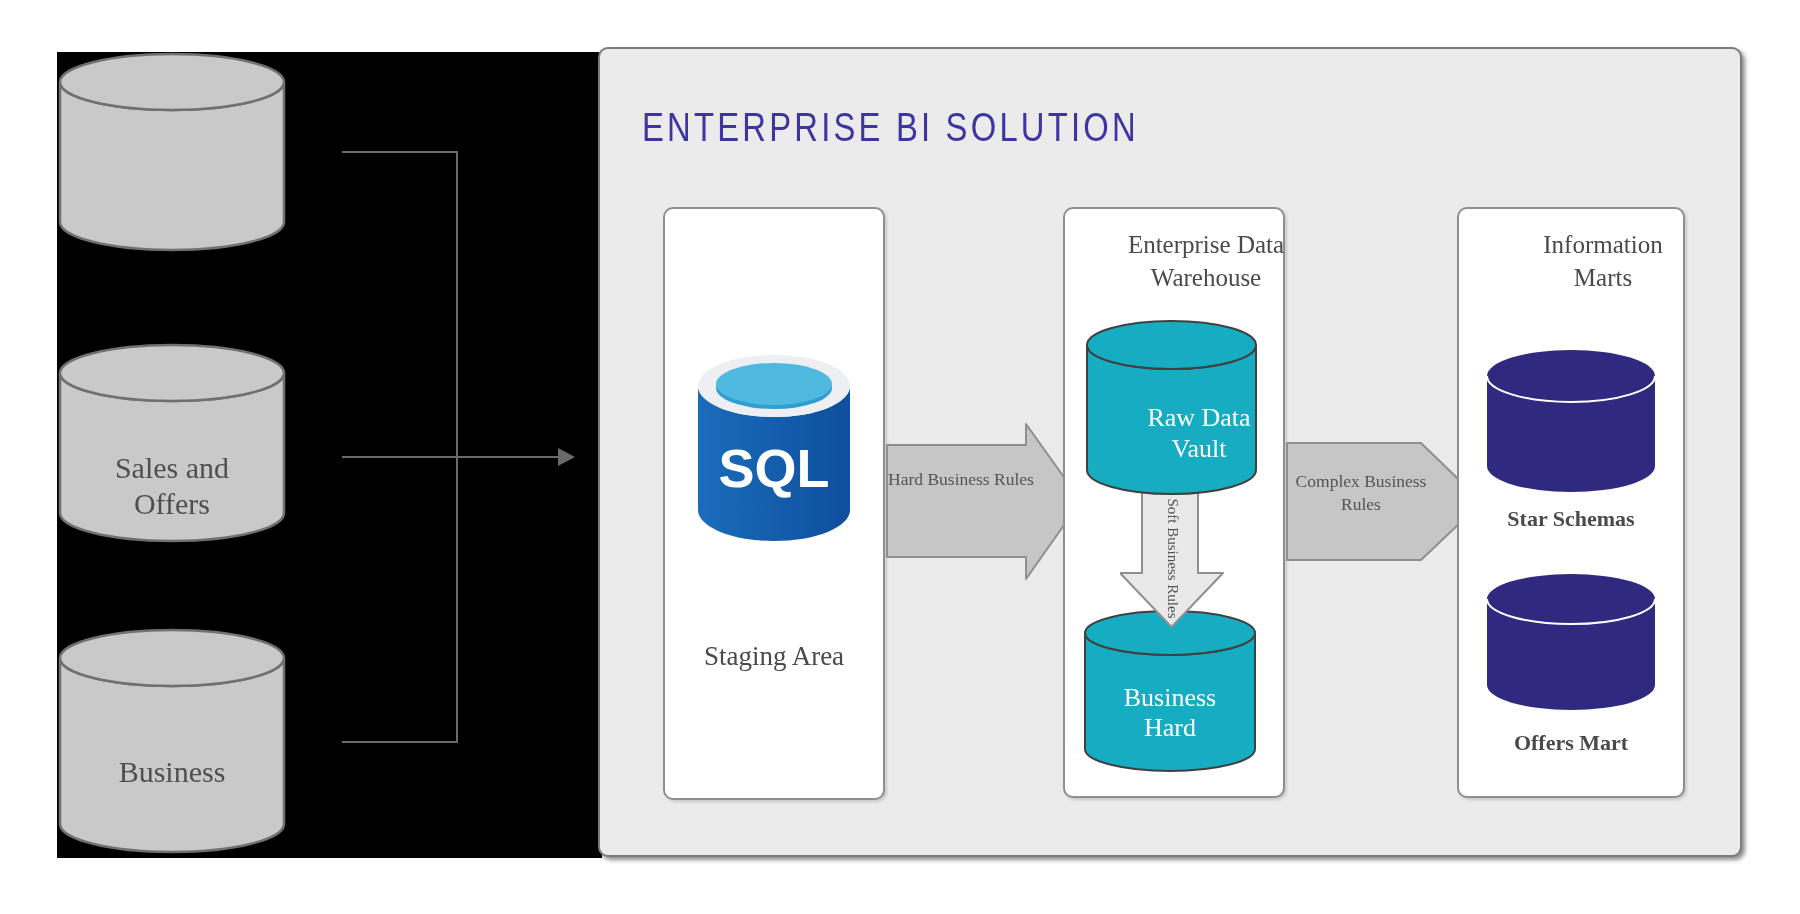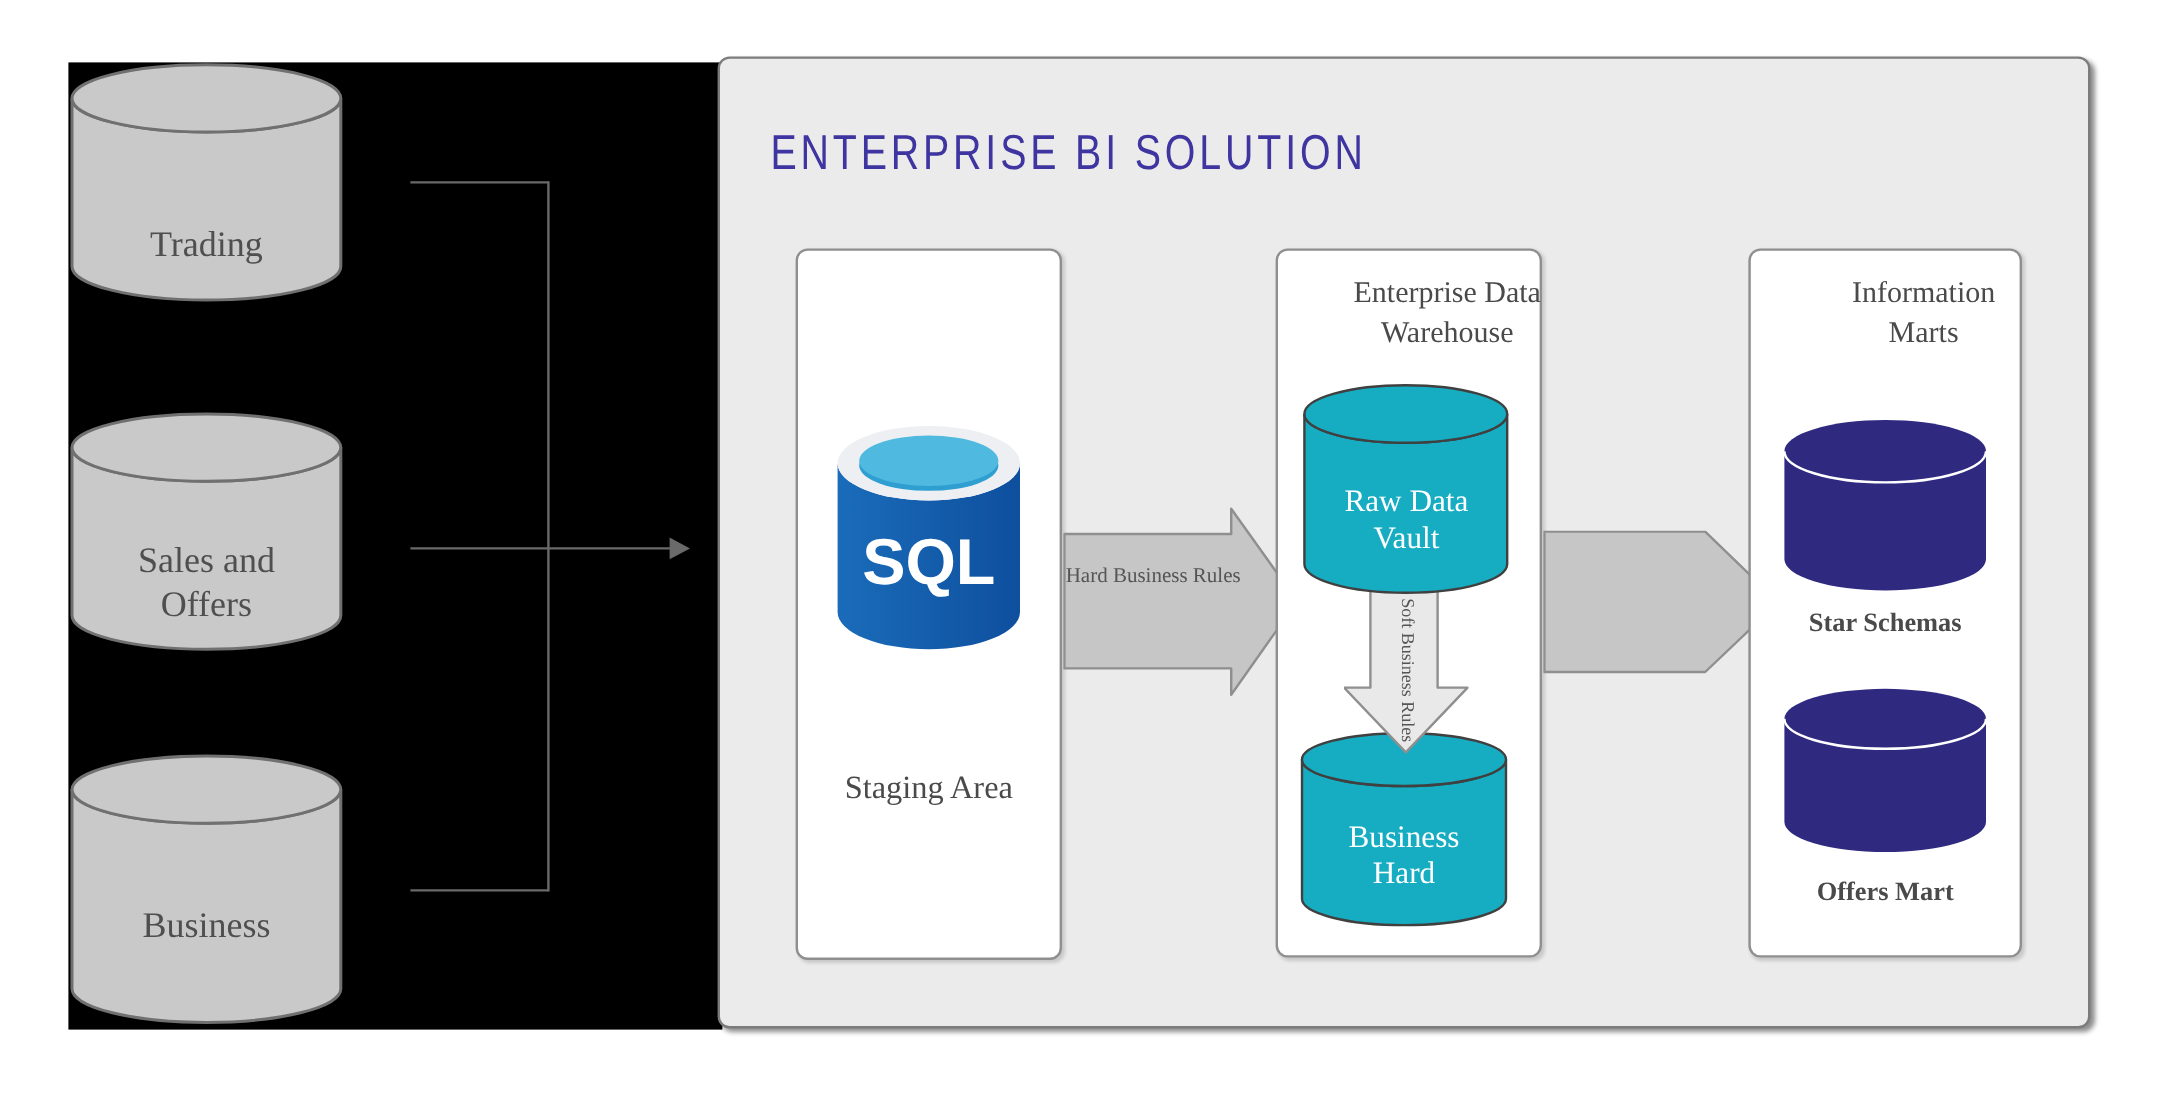--- a/index.html
+++ b/index.html
@@ -57,21 +57,20 @@
       <line x1="342" y1="457" x2="560" y2="457"></line>
       <line x1="342" y1="742" x2="457" y2="742"></line>
     </g>
     <polygon points="558,448 575,457 558,466" fill="var(--c-line)"></polygon>
   </svg>
 
   <svg class="abs" style="left:57px;top:52px" width="230" height="200" viewBox="0 0 230 200">
     <path d="M3,30 V170 A112,28 0 0 0 227,170 V30 A112,28 0 0 1 3,30 Z" fill="var(--c-src_fill)" stroke="var(--c-src_stroke)" stroke-width="2.5"></path>
     <ellipse cx="115" cy="30" rx="112" ry="28" fill="var(--c-src_fill)" stroke="var(--c-src_stroke)" stroke-width="2.5"></ellipse>
   </svg>
-  <div class="abs src-label" style="left:57px;top:186px;width:230px">Trading</div>
 
   <svg class="abs" style="left:57px;top:343px" width="230" height="200" viewBox="0 0 230 200">
     <path d="M3,30 V170 A112,28 0 0 0 227,170 V30 A112,28 0 0 1 3,30 Z" fill="var(--c-src_fill)" stroke="var(--c-src_stroke)" stroke-width="2.5"></path>
     <ellipse cx="115" cy="30" rx="112" ry="28" fill="var(--c-src_fill)" stroke="var(--c-src_stroke)" stroke-width="2.5"></ellipse>
   </svg>
   <div class="abs src-label" style="left:87px;top:450px;width:170px">Sales and Offers</div>
 
   <svg class="abs" style="left:57px;top:628px" width="230" height="226" viewBox="0 0 230 226">
     <path d="M3,30 V196 A112,28 0 0 0 227,196 V30 A112,28 0 0 1 3,30 Z" fill="var(--c-src_fill)" stroke="var(--c-src_stroke)" stroke-width="2.5"></path>
     <ellipse cx="115" cy="30" rx="112" ry="28" fill="var(--c-src_fill)" stroke="var(--c-src_stroke)" stroke-width="2.5"></ellipse>
@@ -112,26 +111,27 @@
 
   <svg class="abs" style="left:1120px;top:488px" width="104" height="141" viewBox="0 0 104 141">
     <polygon points="22,0 78,0 78,85 103,85 51.5,139 0,85 22,85" fill="var(--c-soft_fill)" stroke="var(--c-arrow_stroke)" stroke-width="2" stroke-linejoin="round"></polygon>
   </svg>
   <div class="abs" id="soft-label">Soft Business Rules</div>
 
   <svg class="abs" style="left:1085px;top:320px" width="173" height="175" viewBox="0 0 173 175">
     <path d="M2,25 V150 A84.5,24 0 0 0 171,150 V25 A84.5,24 0 0 1 2,25 Z" fill="var(--c-teal)" stroke="var(--c-teal_stroke)" stroke-width="2"></path>
     <ellipse cx="86.5" cy="25" rx="84.5" ry="24" fill="var(--c-teal)" stroke="var(--c-teal_stroke)" stroke-width="2"></ellipse>
   </svg>
-  <div class="abs white-cyl-text" style="left:1102px;top:402px;width:140px">Raw Data Vault</div>
+  <div class="abs white-cyl-text" style="left:1129px;top:402px;width:140px">Raw Data Vault</div>
   <div class="abs white-cyl-text" style="left:1095px;top:683px;width:150px;line-height:30px">Business Hard</div>
 
   <svg class="abs" style="left:1286px;top:442px" width="198" height="120" viewBox="0 0 198 120">
     <polygon points="1,1 135,1 196,60 135,118 1,118" fill="var(--c-arrow_fill)" stroke="var(--c-arrow_stroke)" stroke-width="2" stroke-linejoin="round"></polygon>
   </svg>
+  <div class="abs arrow-label" style="left:1286px;top:470px;width:150px">Complex Business Rules</div>
 
   <div class="abs white-box" id="marts-box"></div>
   <div class="abs box-title" style="left:1481px;top:228px;width:180px">Information Marts</div>
 
   <svg class="abs" style="left:1485px;top:349px" width="172" height="144" viewBox="0 0 172 144">
     <path d="M2,27 V117 A84,26 0 0 0 170,117 V27 A84,26 0 0 1 2,27 Z" fill="var(--c-indigo)"></path>
     <ellipse cx="86" cy="27" rx="84" ry="26" fill="var(--c-indigo)"></ellipse>
     <path d="M2,27 A84,26 0 0 0 170,27" fill="none" stroke="#ffffff" stroke-width="2"></path>
   </svg>
   <div class="abs cyl-label" style="left:1457px;top:506px;width:228px">Star Schemas</div>

